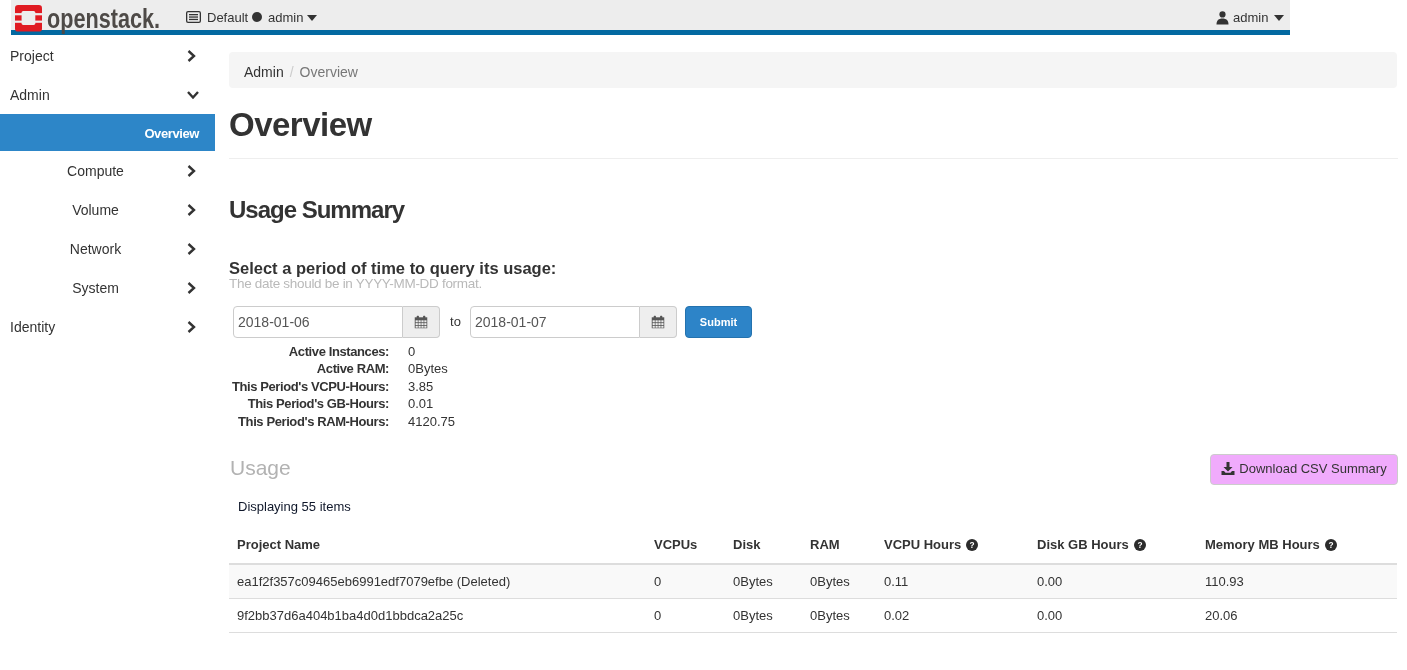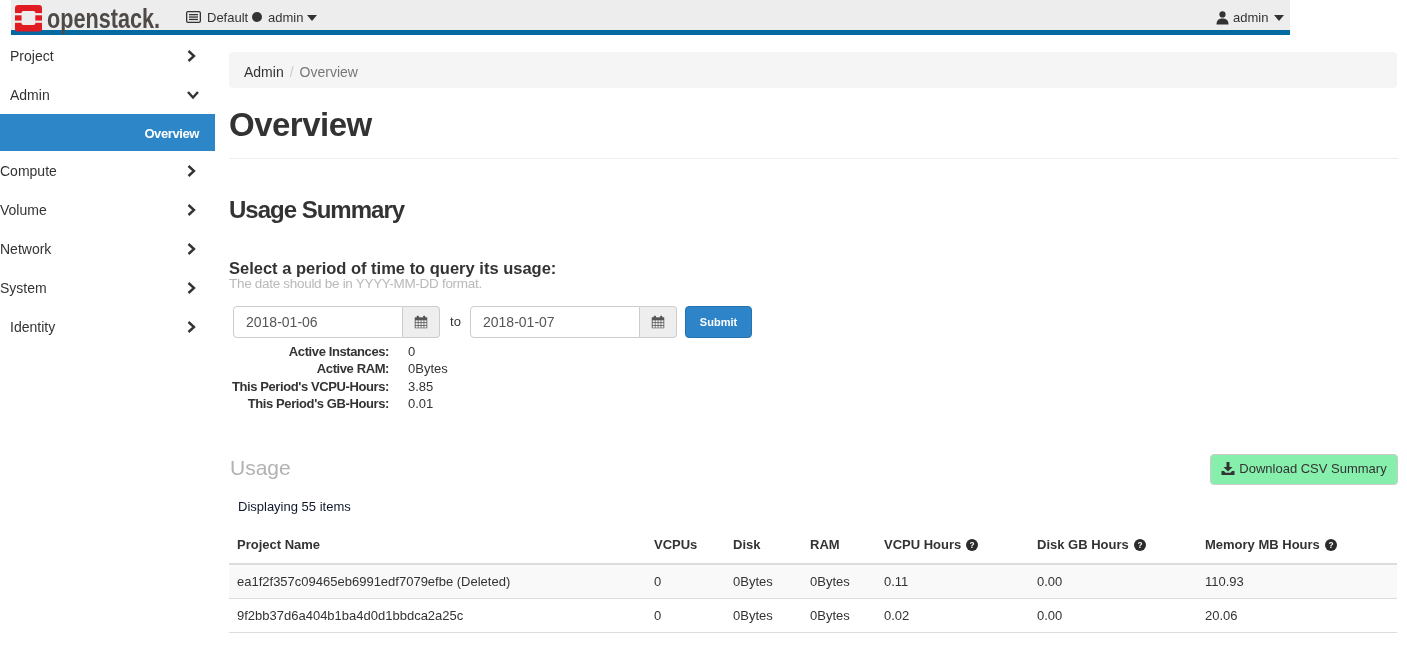--- a/index.html
+++ b/index.html
@@ -12,41 +12,41 @@
 #logo { position:absolute; left:4px; top:5px; }
 #brandtext { position:absolute; left:36px; top:0px; height:35px; }
 #ctxgroup { position:absolute; left:175px; top:0; height:35px; }
 #ctxgroup .txt { font-size:13px; color:#333; }
 #usergroup { position:absolute; right:2px; top:0; height:35px; }
 
 
 #sidebar { position:absolute; left:0; top:36px; width:215px; }
 .snav { position:absolute; left:0; width:215px; }
 .snav .lbl { position:absolute; left:10px; top:50%; transform:translateY(-50%); font-size:14px; color:#333; }
-.snav .lbl2 { position:absolute; left:0; width:191px; text-align:left; top:50%; transform:translateY(-50%); font-size:14px; color:#333; }
+.snav .lbl2 { position:absolute; left:0; width:191px; text-align:center; top:50%; transform:translateY(-50%); font-size:14px; color:#333; }
 .snav .chev { position:absolute; left:187px; top:50%; transform:translateY(-50%); }
 #sel-overview { position:absolute; left:0; top:78px; width:215px; height:37px; background:#2d86c8; }
 #sel-overview span { position:absolute; right:16px; top:50%; transform:translateY(-50%); color:#fff; font-size:13px; font-weight:bold; letter-spacing:-0.4px; }
 
 
 #breadcrumb { position:absolute; left:229px; top:52px; width:1168px; height:36px;
   background:#f5f5f5; border-radius:4px; font-size:14px; line-height:20px; padding:10px 15px 6px 15px; }
 #breadcrumb .sep { color:#ccc; padding:0 6px; }
 #breadcrumb .active { color:#777; }
 h1#pgtitle { position:absolute; left:229px; top:106px; font-size:33px; font-weight:bold; color:#333; letter-spacing:-0.5px; }
 #hr1 { position:absolute; left:229px; top:158px; width:1169px; height:1px; background:#eee; }
 h3#usagesummary { position:absolute; left:229px; top:196px; font-size:24px; font-weight:bold; color:#333; letter-spacing:-1px; }
 h4#selectper { position:absolute; left:229px; top:259px; font-size:16.5px; font-weight:bold; color:#333; }
 #dateformat { position:absolute; left:229px; top:276px; font-size:13.5px; letter-spacing:-0.3px; color:#b9b9b9; }
 
 
 .igroup { position:absolute; top:306px; height:32px; }
 .igroup .field { position:absolute; left:0; top:0; height:32px; background:#fff;
   border:1px solid #ccc; border-radius:4px 0 0 4px; font-size:14px; color:#555;
-  line-height:30px; padding-left:12px; }
+  line-height:30px; padding-left:4px; }
 .igroup .addon { position:absolute; top:0; height:32px; width:37px; background:#eee;
   border:1px solid #ccc; border-left:none; border-radius:0 4px 4px 0; }
 .igroup .addon svg { position:absolute; left:50%; top:50%; transform:translate(-50%,-50%); }
 #ig1 { left:233px; }
 #ig1 .field { width:170px; }
 #ig1 .addon { left:170px; }
 #ig2 { left:470px; }
 #ig2 .field { width:170px; }
 #ig2 .addon { left:170px; }
 #tolabel { position:absolute; left:441px; top:306px; width:29px; text-align:center; line-height:32px; font-size:13px; color:#333; }
@@ -56,21 +56,21 @@
 
 
 #stats { position:absolute; left:223px; top:343px; white-space:nowrap; }
 .srow { height:17.4px; line-height:17.4px; }
 .srow .sl { display:inline-block; width:166px; text-align:right; font-weight:bold; letter-spacing:-0.4px; }
 .srow .sv { display:inline-block; margin-left:19px; }
 
 
 h3#usageh { position:absolute; left:230px; top:456px; font-size:21px; font-weight:normal; color:#b2b2b2; }
 #dlbtn { position:absolute; left:1210px; top:454px; width:188px; height:31px;
-  background:#86efac; border:1px solid #ccc; border-radius:4px; text-align:center;
+  background:#f0abfc; border:1px solid #ccc; border-radius:4px; text-align:center;
   line-height:27px; font-size:13px; color:#333; }
 #dlbtn svg { vertical-align:-2px; margin-right:4px; }
 #displaying { position:absolute; left:238px; top:499px; font-size:13px; color:#0f172a; }
 
 
 #utable { position:absolute; left:229px; top:528px; width:1168px; border-collapse:collapse; table-layout:fixed; font-size:13px; }
 #utable th { text-align:left; font-weight:bold; padding:8px 8px 9px 8px; line-height:18px; border-bottom:2px solid #ddd; }
 #utable td { padding:8px; line-height:17px; border-bottom:1px solid #ddd; }
 #utable tr.odd td { background:#f9f9f9; }
 .qicon { display:inline-block; vertical-align:-1.5px; margin-left:5px; }
@@ -218,20 +218,21 @@
     </svg>
   </div>
 </div>
 <div id="submitbtn">Submit</div>
 
 <div id="stats">
   <div class="srow"><span class="sl">Active Instances:</span><span class="sv">0</span></div>
   <div class="srow"><span class="sl">Active RAM:</span><span class="sv">0Bytes</span></div>
   <div class="srow"><span class="sl">This Period's VCPU-Hours:</span><span class="sv">3.85</span></div>
   <div class="srow"><span class="sl">This Period's GB-Hours:</span><span class="sv">0.01</span></div>
+  <div class="srow"><span class="sl">This Period's RAM-Hours:</span><span class="sv">4120.75</span></div>
 </div>
 
 <h3 id="usageh">Usage</h3>
 <div id="dlbtn"><svg width="14" height="13" viewBox="0 0 13 13">
       <path d="M5 0 H8 V5 H11 L6.5 9.5 L2 5 H5 Z" fill="#333"></path>
       <path d="M0 9 H2.5 L4 10.8 H9 L10.5 9 H13 V13 H0 Z" fill="#333"></path>
     </svg>Download CSV Summary</div>
 <div id="displaying">Displaying 55 items</div>
 
 <table id="utable">

